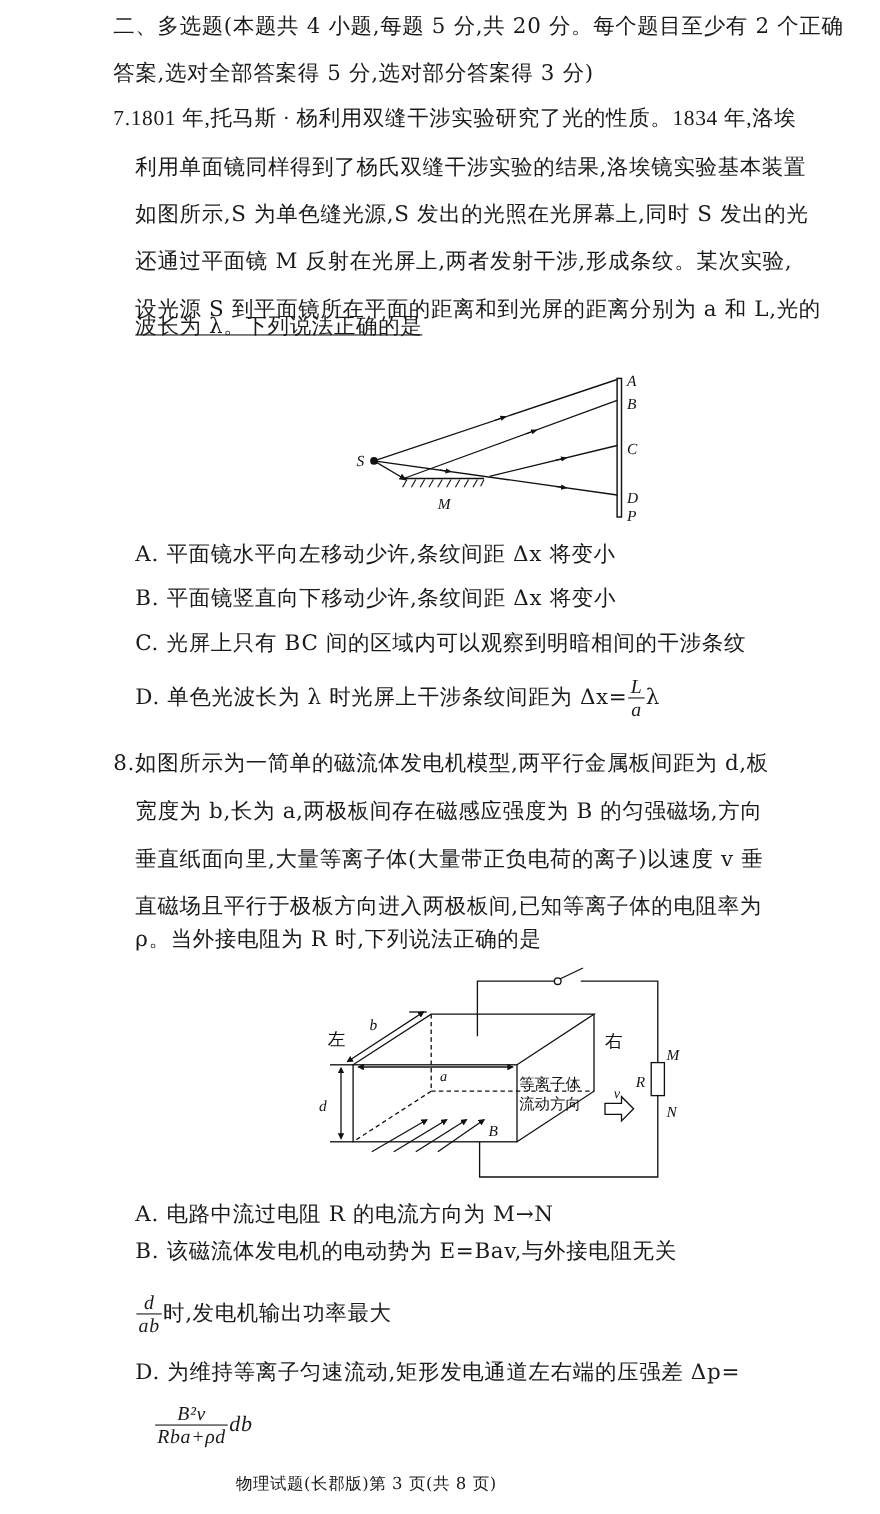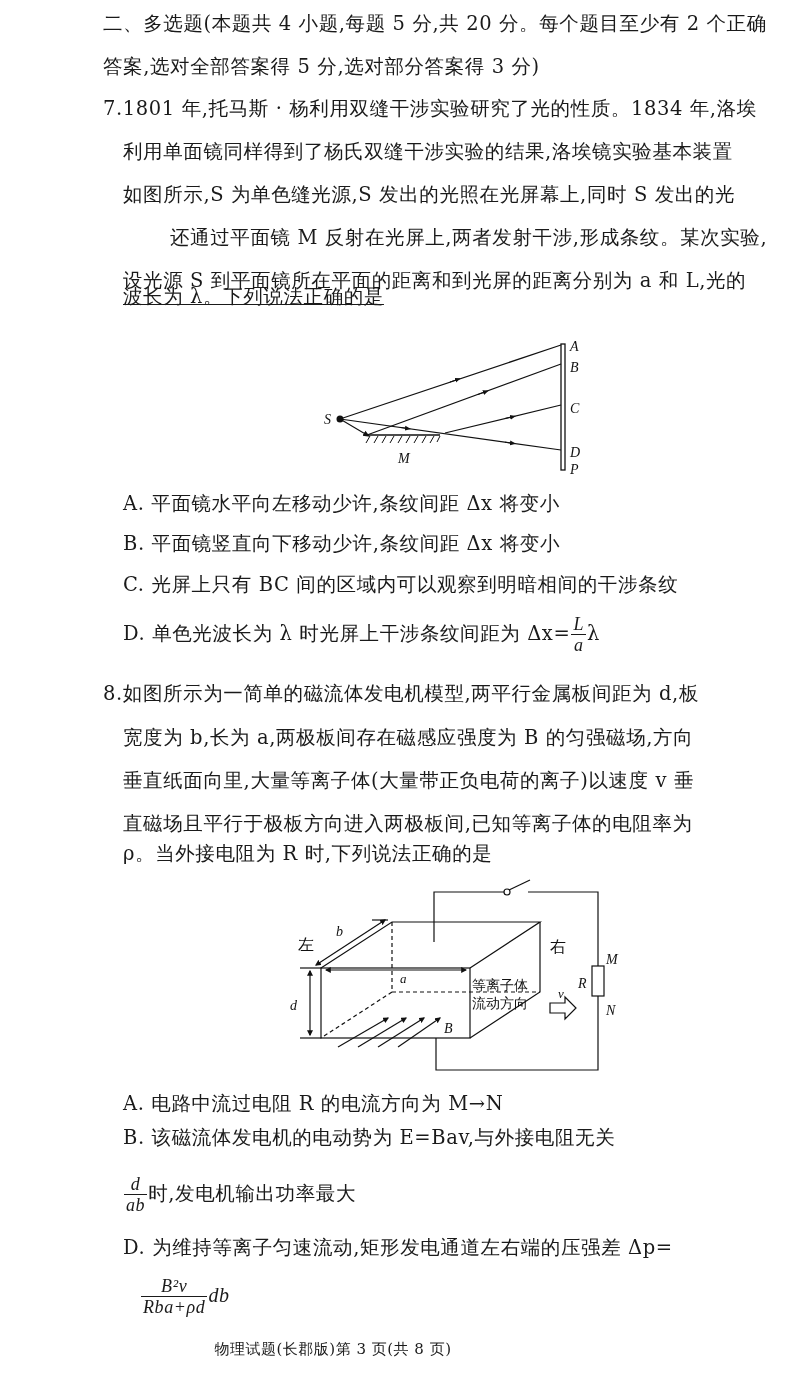--- a/index.html
+++ b/index.html
@@ -19,26 +19,26 @@
   svg text { font-family:"Liberation Serif", serif; }
 </style>
 </head>
 <body>
 
 <div class="line sec" style="top:10px;">
   <span class="b">二、多选题</span><span>(本题共 4 小题,每题 5 分,共 20 分。每个题目至少有 2 个正确</span>
 </div>
 <div class="line sec" style="top:53px;">答案,选对全部答案得 5 分,选对部分答案得 3 分)</div>
 
-<div class="line q" style="top:95px;">
+<div class="line q" style="top:95px;font-family:Liberation Serif, serif;">
   <span>7.</span><span>1801 年,托马斯 · 杨利用双缝干涉实验研究了光的性质。1834 年,洛埃</span>
 </div>
 <div class="line ind" style="top:138px;">利用单面镜同样得到了杨氏双缝干涉实验的结果,洛埃镜实验基本装置</div>
 <div class="line ind" style="top:181px;">如图所示,S 为单色缝光源,S 发出的光照在光屏幕上,同时 S 发出的光</div>
-<div class="line ind" style="top:224px;margin-left:47px;">还通过平面镜 M 反射在光屏上,两者发射干涉,形成条纹。某次实验,</div>
+<div class="line ind" style="top:224px;">还通过平面镜 M 反射在光屏上,两者发射干涉,形成条纹。某次实验,</div>
 <div class="line ind" style="top:267px;">设光源 S 到平面镜所在平面的距离和到光屏的距离分别为 a 和 L,光的</div>
 <div class="line ind" style="top:283px;text-decoration:underline;">波长为 λ。下列说法正确的是</div>
 
 <svg style="left:310px; top:335px;" width="290" height="145" viewBox="0 0 290 145">
   <defs>
     <marker id="arr" viewBox="0 0 10 10" refX="5" refY="5" markerWidth="6" markerHeight="6" orient="auto">
         <path d="M0,1 L10,5 L0,9 z" fill="#111"></path>
       </marker>
   </defs>
 

